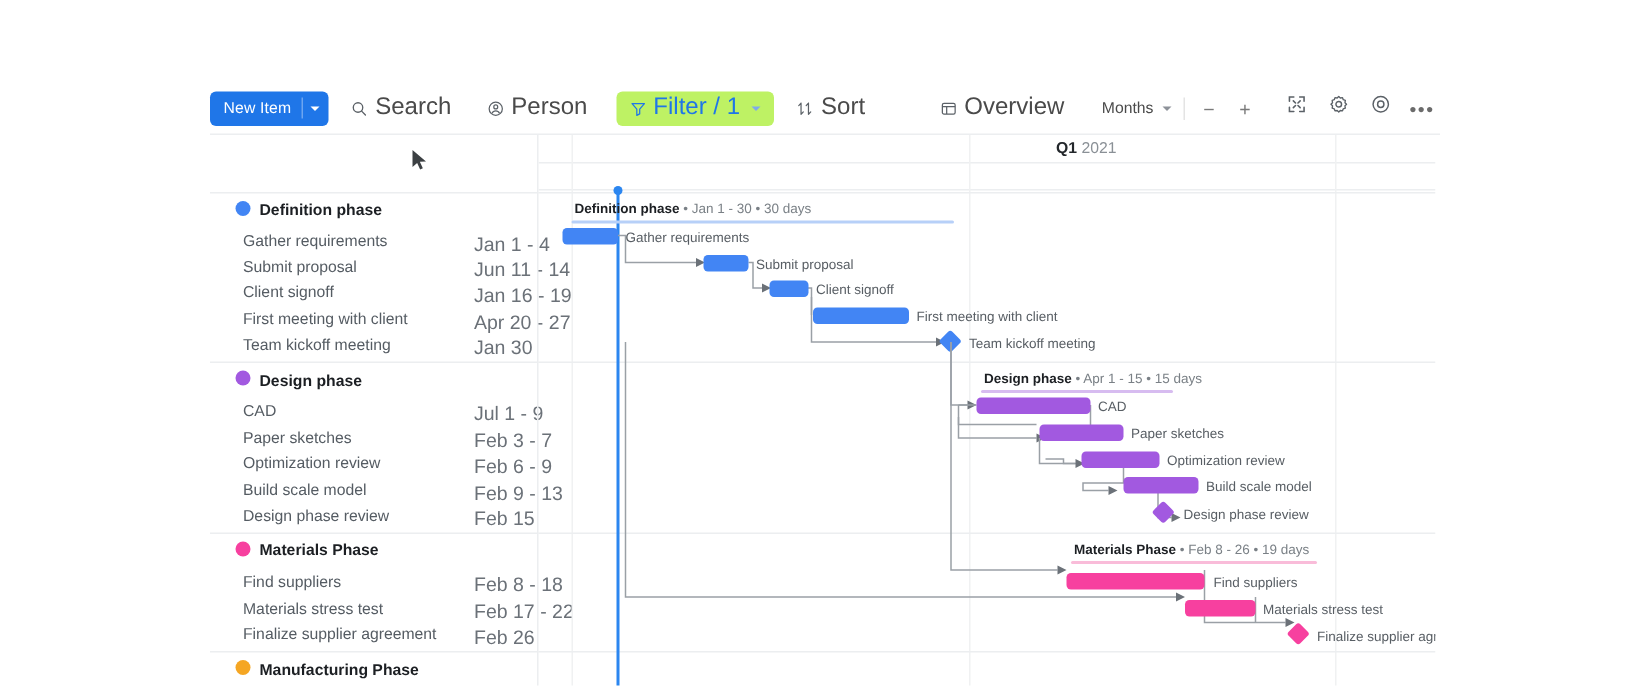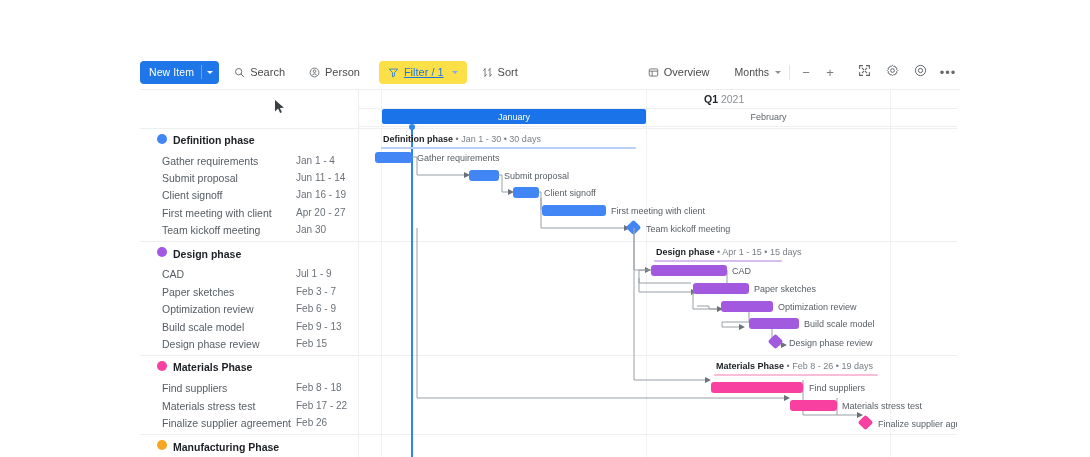--- a/index.html
+++ b/index.html
@@ -51,31 +51,30 @@
     border-right: 3.2px solid transparent;
     border-top: 3.6px solid currentColor;
     display: inline-block;
   }
 
   .tbtn {
     display: flex; align-items: center; gap: 5px;
     height: 23px;
     padding: 0 9px;
     margin-left: 6px;
-    font-size: 11px;
+    font-size: 16px;
     color: #4a4a4a;
     border-radius: 4px;
     cursor: pointer;
     white-space: nowrap;
   }
   .tbtn.filter {
-    background: #fde047;
+    background: #bef264;
     color: #1f76e8;
     margin-left: 10px;
-    text-decoration: underline;
   }
   .tbtn .ic { display: flex; align-items: center; }
 
   .tb-right .tbtn { margin-left: 2px; color: #4a4a4a; }
   .zoomgrp {
     display: flex; align-items: center;
     margin-left: 12px;
     font-size: 10.5px; color: #4a4a4a;
   }
   .zoomgrp .lbl { padding: 0 6px 0 4px; }
@@ -119,22 +118,22 @@
   }
   .task-label {
     position: absolute;
     left: 22px;
     font-size: 10.5px;
     color: #555c63;
     white-space: nowrap;
   }
   .task-date {
     position: absolute;
-    left: 156px;
-    font-size: 10px;
+    left: 176px;
+    font-size: 13px;
     color: #6b7178;
     white-space: nowrap;
   }
   .grp-label {
     position: absolute;
     left: 33px;
     font-size: 10.5px;
     font-weight: bold;
     color: #1c1f23;
     white-space: nowrap;
@@ -407,24 +406,20 @@
 
   <div class="timeline">
 
     <div class="quarter-row">
       <div class="quarter-lbl" style="left:345px">
         <b>Q1</b><span> 2021</span>
       </div>
     </div>
     <div class="hdr-line" style="top:18px"></div>
 
-    <div class="month-row">
-      <div class="month-cell active" style="left:23px;width:264px">January</div>
-      <div class="month-cell" style="left:288px;width:243px">February</div>
-    </div>
     <div class="hdr-line" style="top:36px"></div>
 
     <div class="vgrid" style="left:22px"></div>
     <div class="vgrid" style="left:287px"></div>
     <div class="vgrid" style="left:531px"></div>
 
     <div class="hgrid" style="top:38px"></div>
     <div class="hgrid" style="top:151px"></div>
     <div class="hgrid" style="top:265px"></div>
     <div class="hgrid" style="top:344px"></div>

